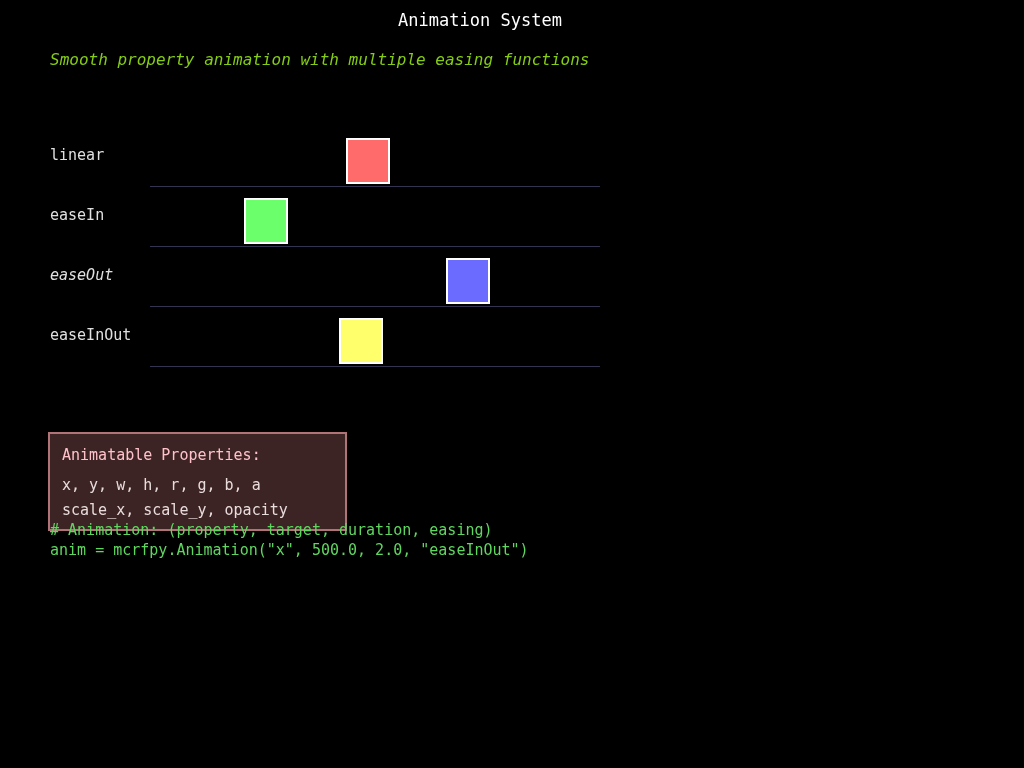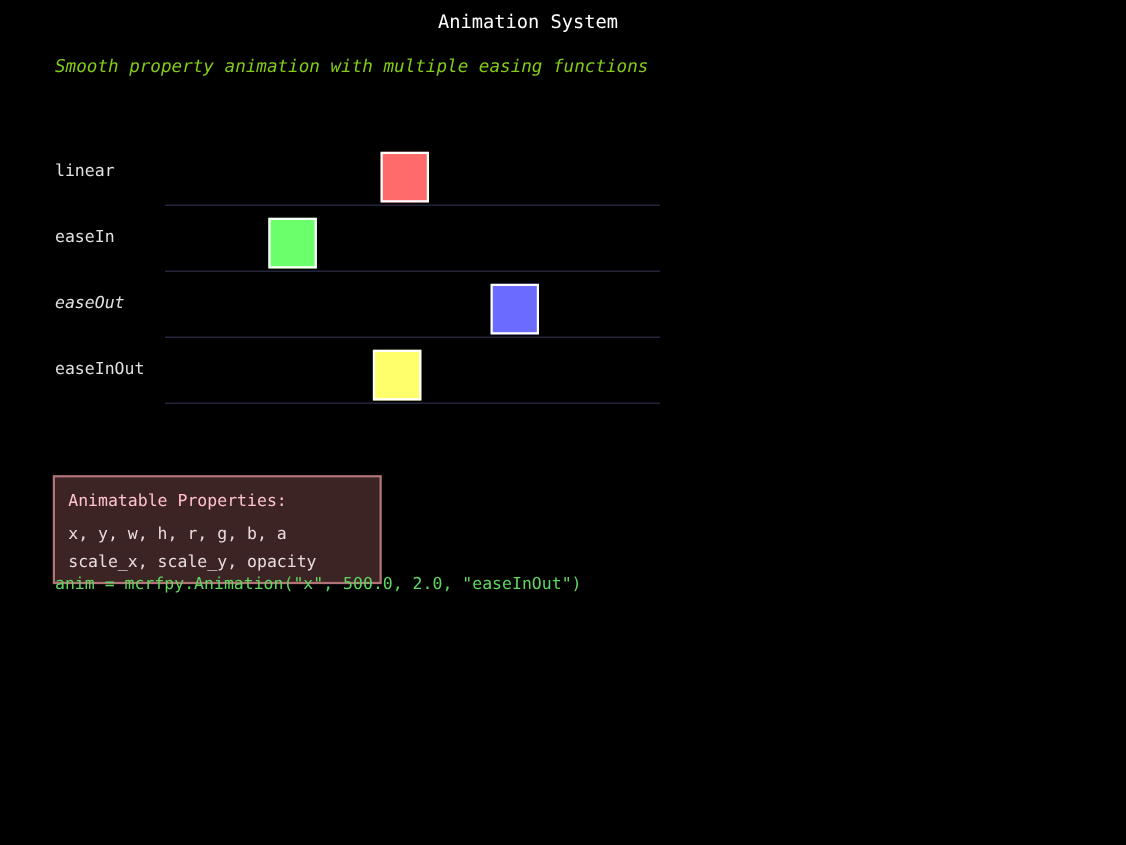--- a/index.html
+++ b/index.html
@@ -149,16 +149,17 @@
       <div class="anim-box" style="left: 339px; top: 318px; background: rgb(255, 255, 107); border-color: rgb(255, 255, 255);"></div>
     </div>
 
   <div class="props-panel">
     <div class="props-title">Animatable Properties:</div>
     <div class="props-line props-line-2">scale_x, scale_y, opacity</div>
     <div class="props-line props-line-1">x, y, w, h, r, g, b, a</div>
   </div>
 
   <div class="code-block">
+    <div class="code-line"># Animation: (property, target, duration, easing)</div>
     <div class="code-line">anim = mcrfpy.Animation("x", 500.0, 2.0, "easeInOut")</div>
   </div>
 
 </div>
 
 </body></html>

